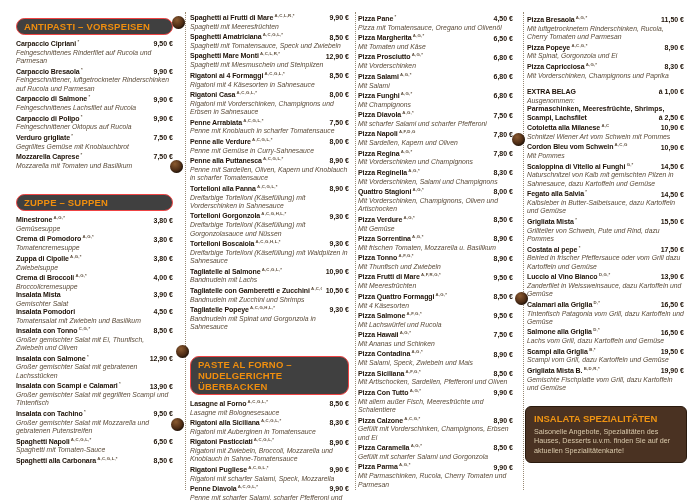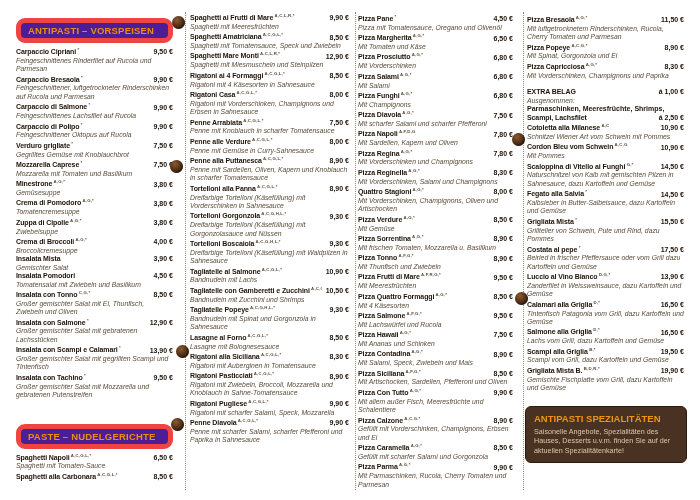--- a/index.html
+++ b/index.html
@@ -8,23 +8,23 @@
     font-family:"Liberation Sans", sans-serif;
     -webkit-font-smoothing:antialiased;
   }
   #menu-page{position:relative;width:700px;height:500px;background:#ffffff;}
   .col{position:absolute;display:flex;flex-direction:column;}
   #col0{left:16px;top:18px;width:157px;}
   #col1{left:190px;top:12px;width:159px;}
   #col2{left:358px;top:13px;width:155px;}
   #col3{left:527px;top:14px;width:157px;}
   .sec{
-    background:#4c1d95;color:#ef8e0e;font-weight:bold;
+    background:#404040;color:#ef8e0e;font-weight:bold;
     font-size:9.5px;line-height:11px;letter-spacing:.2px;
-    padding:2px 7px;border-radius:9px;border:5px solid #ef4444;
+    padding:2px 7px;border-radius:9px;border:1px solid #ef4444;
     margin:24px 0 3px 0;text-transform:uppercase;
   }
   .sec:first-child{margin-top:0;}
   .item{display:block;}
   .row{display:flex;align-items:baseline;}
   .nm{
     font-weight:bold;color:#1f1308;font-size:7px;line-height:8.5px;
     letter-spacing:-0.1px;white-space:nowrap;flex:1 1 auto;overflow:hidden;
   }
   .nm sup{font-size:4.3px;font-weight:600;color:#5a4a38;letter-spacing:.2px;}
@@ -86,20 +86,21 @@
         </div>
         <div class="desc">Gegrilltes Gemüse mit Knoblauchbrot</div>
       </div>
       <div class="item">
         <div class="row">
           <span class="nm">Mozzarella Caprese<sup> *</sup></span>
           <span class="pr">7,50 €</span>
         </div>
         <div class="desc">Mozzarella mit Tomaten und Basilikum</div>
       </div>
+      <div class="sec">ZUPPE – SUPPEN</div>
       <div class="item">
         <div class="row">
           <span class="nm">Minestrone<sup> A,G,*</sup></span>
           <span class="pr">3,80 €</span>
         </div>
         <div class="desc">Gemüsesuppe</div>
       </div>
       <div class="item">
         <div class="row">
           <span class="nm">Crema di Pomodoro<sup> A,G,*</sup></span>
@@ -156,21 +157,20 @@
         </div>
         <div class="desc">Großer gemischter Salat mit gegrillten Scampi und Tintenfisch</div>
       </div>
       <div class="item">
         <div class="row">
           <span class="nm">Insalata con Tachino<sup> *</sup></span>
           <span class="pr">9,50 €</span>
         </div>
         <div class="desc">Großer gemischter Salat mit Mozzarella und gebratenen Putenstreifen</div>
       </div>
-      <div class="sec">PASTE – NUDELGERICHTE</div>
       <div class="item">
         <div class="row">
           <span class="nm">Spaghetti Napoli<sup> A,C,G,L,*</sup></span>
           <span class="pr">6,50 €</span>
         </div>
         <div class="desc">Spaghetti mit Tomaten-Sauce</div>
       </div>
       <div class="item">
         <div class="row">
           <span class="nm">Spaghetti alla Carbonara<sup> A,C,G,L,*</sup></span>
@@ -270,20 +270,21 @@
         </div>
         <div class="desc">Bandnudeln mit Zucchini und Shrimps</div>
       </div>
       <div class="item">
         <div class="row">
           <span class="nm">Tagliatelle Popeye<sup> A,C,G,H,L,*</sup></span>
           <span class="pr">9,30 €</span>
         </div>
         <div class="desc">Bandnudeln mit Spinat und Gorgonzola in Sahnesauce</div>
       </div>
+      <div class="sec">PASTE AL FORNO – NUDELGERICHTE ÜBERBACKEN</div>
       <div class="item">
         <div class="row">
           <span class="nm">Lasagne al Forno<sup> A,C,G,L,*</sup></span>
           <span class="pr">8,50 €</span>
         </div>
         <div class="desc">Lasagne mit Bolognesesauce</div>
       </div>
       <div class="item">
         <div class="row">
           <span class="nm">Rigatoni alla Siciliana<sup> A,C,G,L,*</sup></span>
@@ -584,21 +585,21 @@
         <div class="desc">Scampi vom Grill, dazu Kartoffeln und Gemüse</div>
       </div>
       <div class="item">
         <div class="row">
           <span class="nm">Grigliata Mista B.<sup> B,D,R,*</sup></span>
           <span class="pr">19,90 €</span>
         </div>
         <div class="desc">Gemischte Fischplatte vom Grill, dazu Kartoffeln und Gemüse</div>
       </div>
       <div class="box">
-        <div class="bt">ANTIPASTI SPEZIALITÄTEN</div>
+        <div class="bt">INSALATA SPEZIALITÄTEN</div>
         <div class="bx">Saisonelle Angebote, Spezialitäten des Hauses, Desserts u.v.m. finden Sie auf der aktuellen Spezialitätenkarte!</div>
       </div>
     </div>
 <div class="vdiv" style="left: 185px;"></div>
     <div class="vdiv" style="left: 355px;"></div>
     <div class="vdiv" style="left: 523px;"></div>
     <div class="bean" style="left: 172px; top: 16px;"></div>
     <div class="bean" style="left: 170px; top: 160px;"></div>
     <div class="bean" style="left: 176px; top: 345px;"></div>
     <div class="bean" style="left: 171px; top: 418px;"></div>

